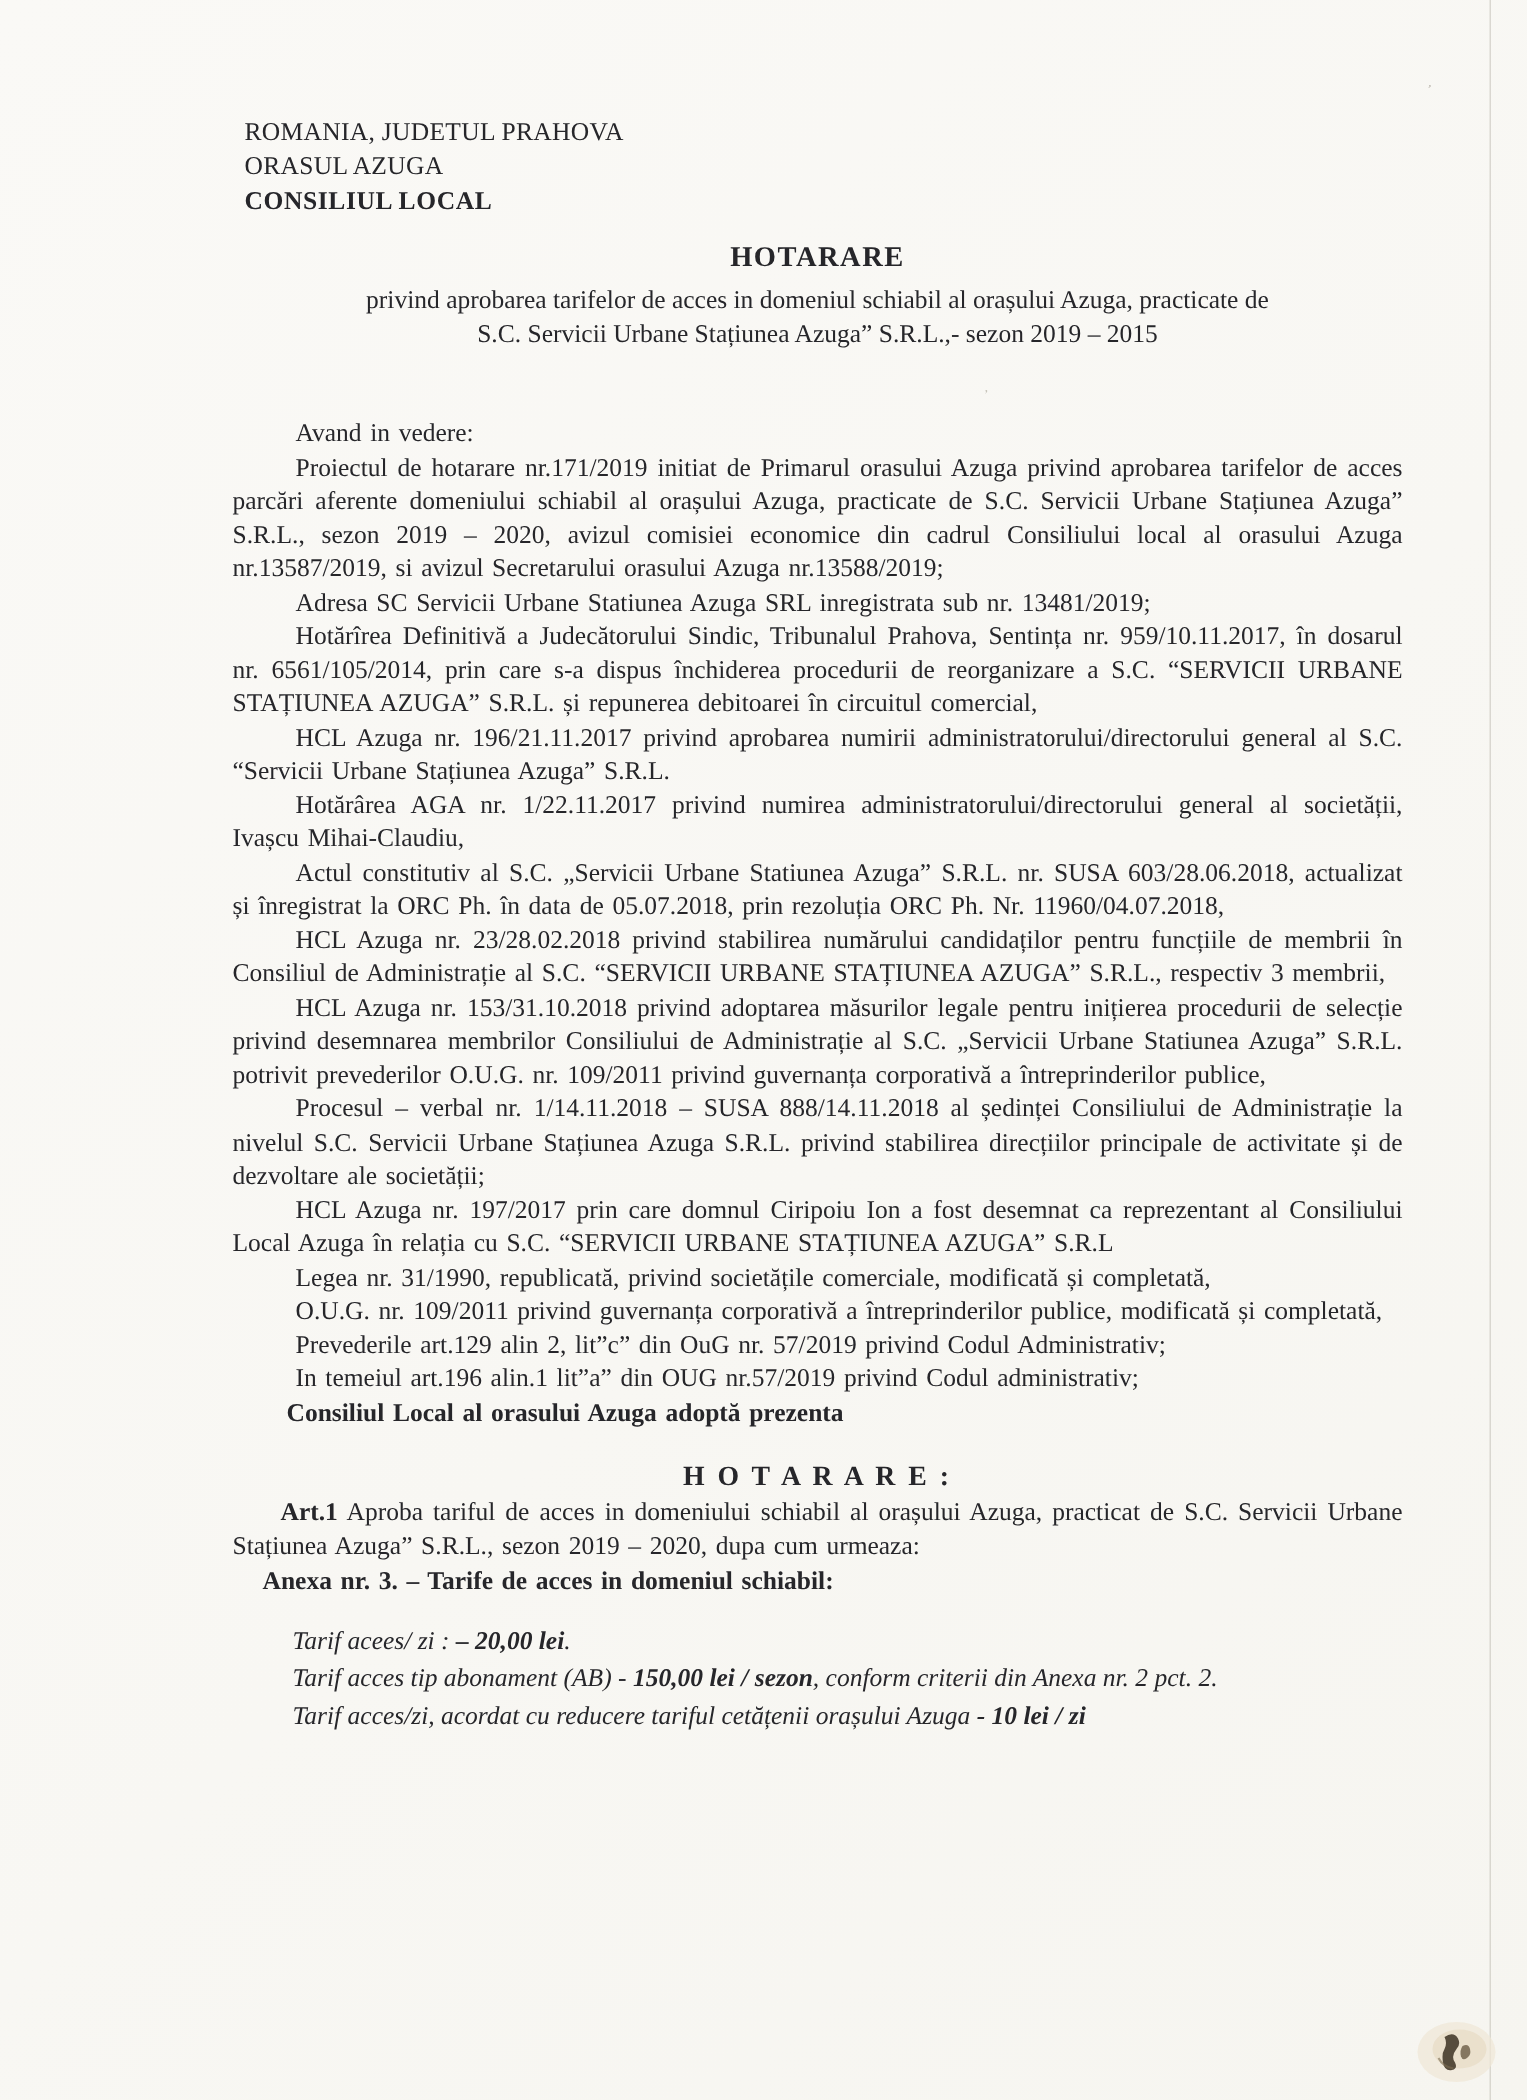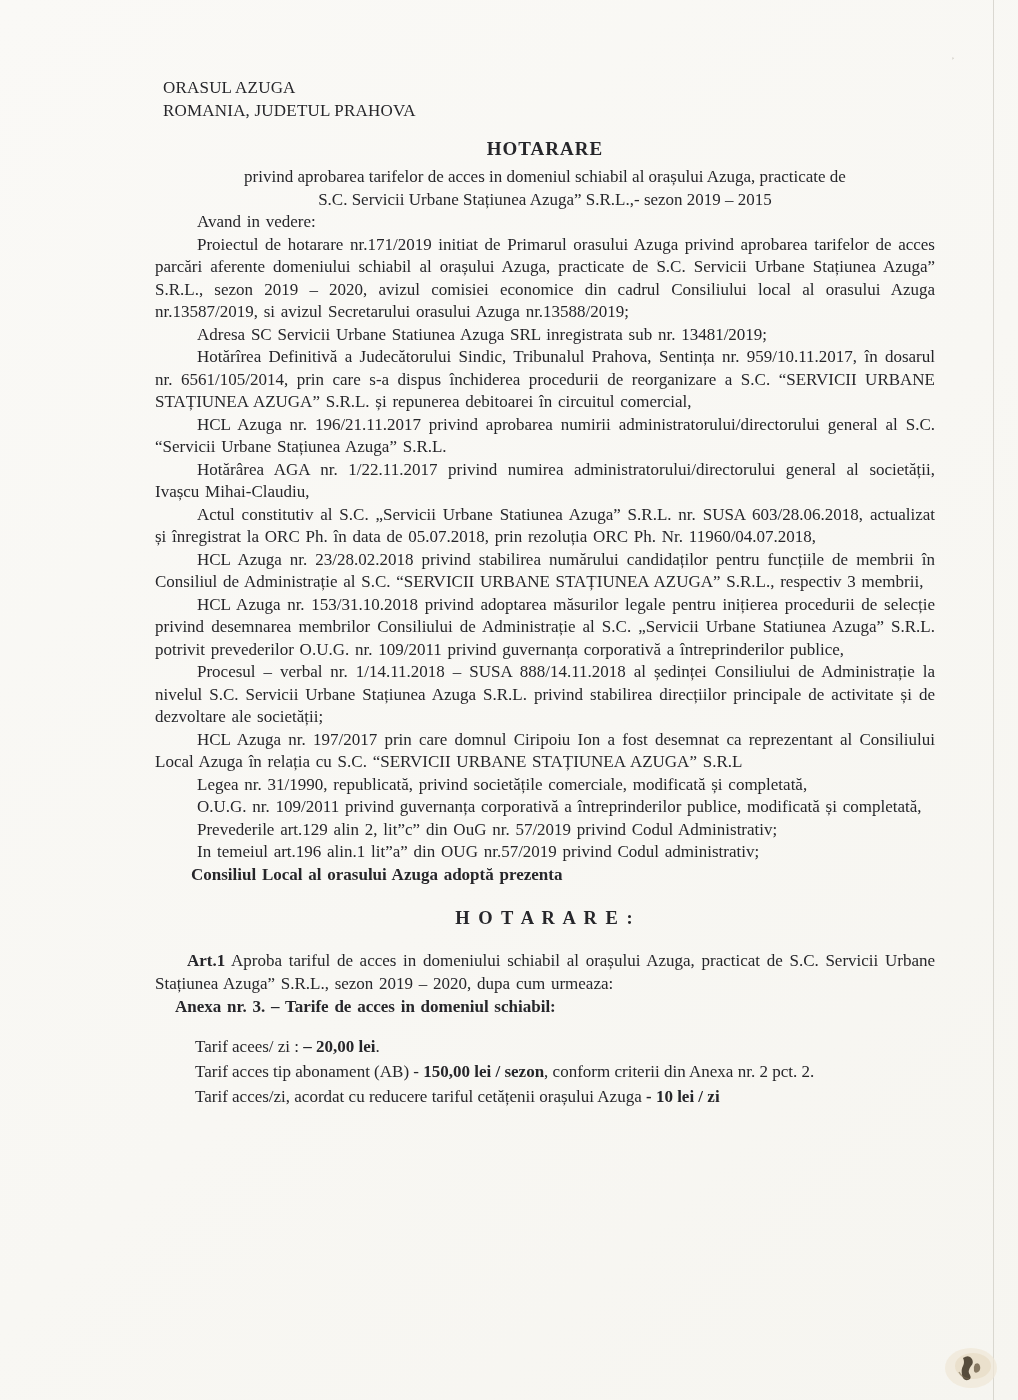--- a/index.html
+++ b/index.html
@@ -13,44 +13,45 @@
     padding:76px 83px 0 155px;
     overflow:hidden;
   }
   .b{font-weight:bold;}
   .letterhead{margin-left:8px;font-size:17px;line-height:23px;letter-spacing:.2px;}
   .letterhead .inst{font-weight:bold;letter-spacing:.4px;}
   .title-block{margin-top:16px;text-align:center;}
   .doc-title{font-size:19px;font-weight:bold;letter-spacing:1px;}
   .subtitle{font-size:17px;line-height:23px;}
   .subtitle.first{margin-top:5px;}
-  .preamble{font-size:17px;line-height:22.5px;text-align:justify;word-spacing:1.5px;}
+  .preamble{margin-top:44px;font-size:17px;line-height:22.5px;text-align:justify;word-spacing:1.5px;}
   p.para{margin:0;text-indent:42px;}
   p.para.bold-line{font-weight:bold;text-indent:36px;text-align:left;}
   .decision-heading{margin-top:22px;text-align:center;font-size:18.5px;font-weight:bold;letter-spacing:2px;}
-  .decision-body{margin-top:20px;font-size:17px;line-height:23px;text-align:justify;word-spacing:1.5px;}
+  .decision-body{font-size:17px;line-height:23px;text-align:justify;word-spacing:1.5px;}
   p.para.art{text-indent:32px;}
   p.para.anexa{font-weight:bold;text-indent:20px;text-align:left;}
-  .tariff-list{margin-top:16px;font-size:17px;line-height:25px;}
+  .tariff-list{margin-top:16px;font-size:17px;line-height:25px;font-style:italic;}
   p.para.tarif{text-indent:40px;text-align:left;}
   
   .scan-line{position:absolute;left:993px;top:0;width:1px;height:1400px;background:rgba(193,190,181,.55);}
   .speck{position:absolute;color:#b9b5ab;font-size:11px;line-height:11px;}
   .speck.s1{left:950px;top:56px;transform:rotate(18deg);}
   .speck.s2{left:656px;top:258px;font-size:9px;color:#c4c0b6;}
   .ink-smudge{position:absolute;left:941px;top:1338px;width:60px;height:56px;}
 </style>
 </head>
 <body>
 
 <div class="page">
 
   <div class="letterhead">
+    <div>ROMANIA, JUDETUL PRAHOVA</div>
     <div>ORASUL  AZUGA</div>
-    <div>ROMANIA, JUDETUL PRAHOVA</div>
+    <div class="inst">CONSILIUL LOCAL</div>
   </div>
 
   <div class="title-block">
     <div class="doc-title">HOTARARE</div>
     <div class="subtitle first">privind aprobarea  tarifelor de acces in domeniul schiabil al orașului Azuga, practicate de</div>
     <div class="subtitle">S.C. Servicii Urbane Stațiunea Azuga” S.R.L.,- sezon 2019 – 2015</div>
   </div>
 
   <div class="preamble">
       <p class="para body"><span>Avand in vedere:</span></p>

